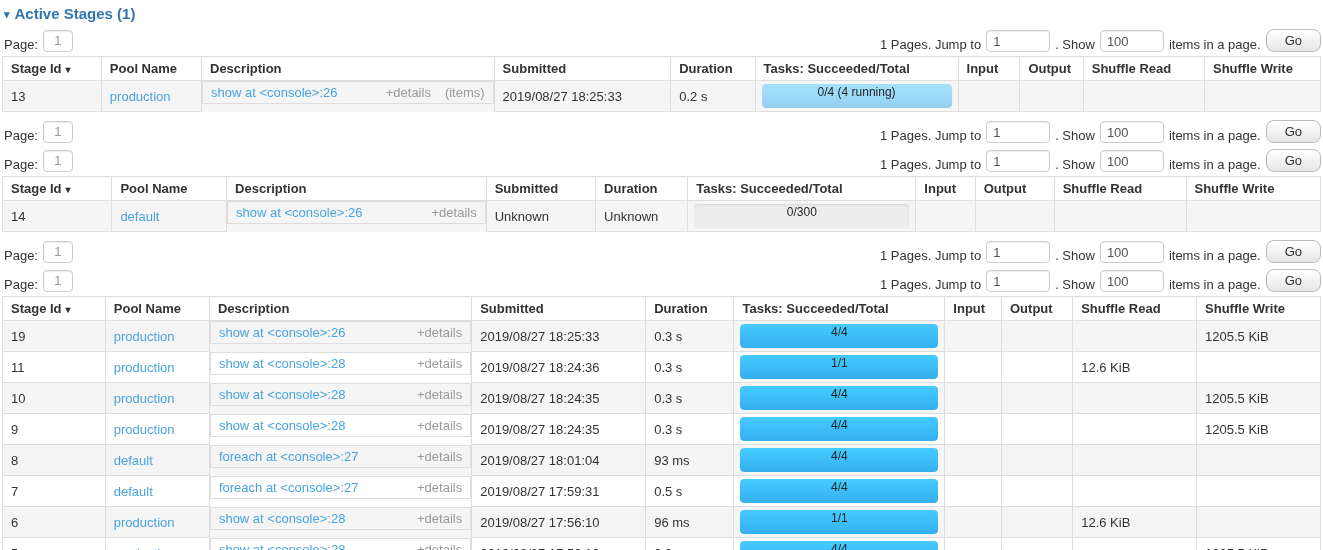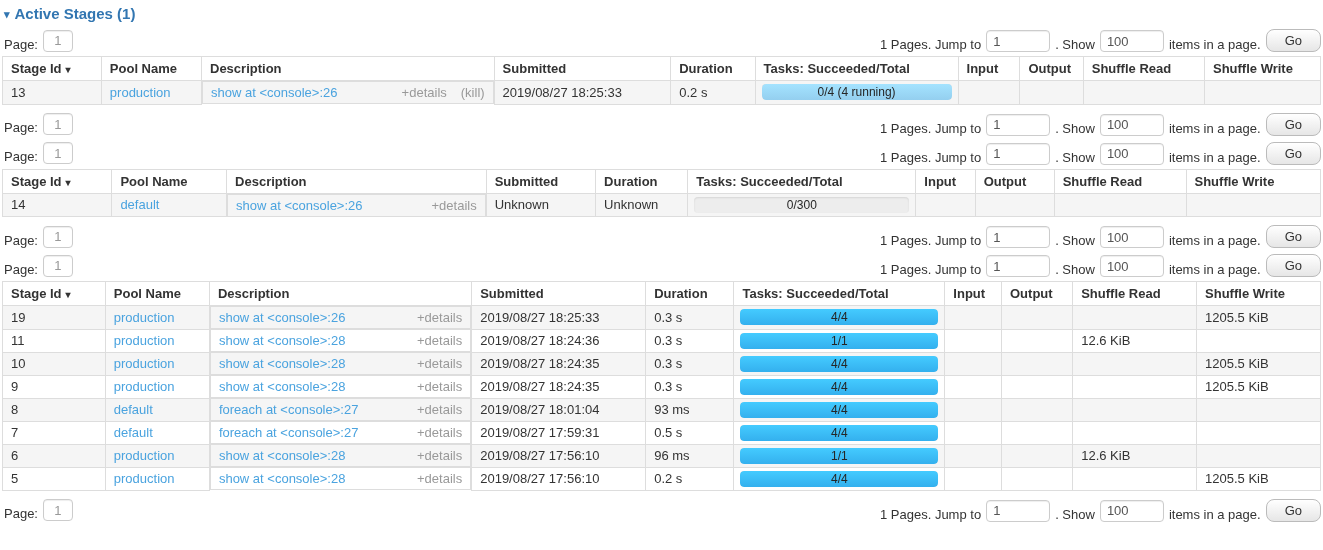--- a/index.html
+++ b/index.html
@@ -45,21 +45,21 @@
   .sort-ic{font-size:10px;margin-left:4px;color:#333;}
 
   a.cell-link{color:var(--link);text-decoration:none;cursor:pointer;}
   .muted{color:#999;cursor:pointer;}
   .desc-cell{display:flex;align-items:center;}
   .desc-cell .spacer{flex:1;}
   .desc-cell .kill{margin-left:14px;}
 
   td.tasks-cell{padding:2px 6px;}
   .progress{
-    position:relative;height:16px;background:#ededed;border-radius:4px;
+    position:relative;height:24px;background:#ededed;border-radius:4px;
     box-shadow:inset 0 1px 2px rgba(0,0,0,.1);overflow:hidden;margin:1px 0;
   }
   .bar{height:100%;border-radius:4px;}
   .plabel{
     position:absolute;left:0;right:0;top:0;text-align:center;
     font-size:12px;line-height:16px;color:#262626;
   }
 </style>
 </head>
 <body>
@@ -114,21 +114,21 @@
             </tr>
           </thead>
           <tbody>
             <tr>
               <td>13</td>
               <td><a class="cell-link">production</a></td>
               <td class="desc-cell">
                 <a class="cell-link">show at &lt;console&gt;:26</a>
                 <span class="spacer"></span>
                 <span class="muted">+details</span>
-                <span class="muted kill">(kill)</span>
+                <span class="muted kill">(items)</span>
               </td>
               <td>2019/08/27 18:25:33</td>
               <td>0.2 s</td>
               <td class="tasks-cell">
                 <div class="progress">
                   <div class="bar" style="width: 100%; background-image: linear-gradient(rgb(164, 227, 255), rgb(148, 207, 239));"></div>
                   <span class="plabel">0/4 (4 running)</span>
                 </div>
               </td>
               <td></td>

